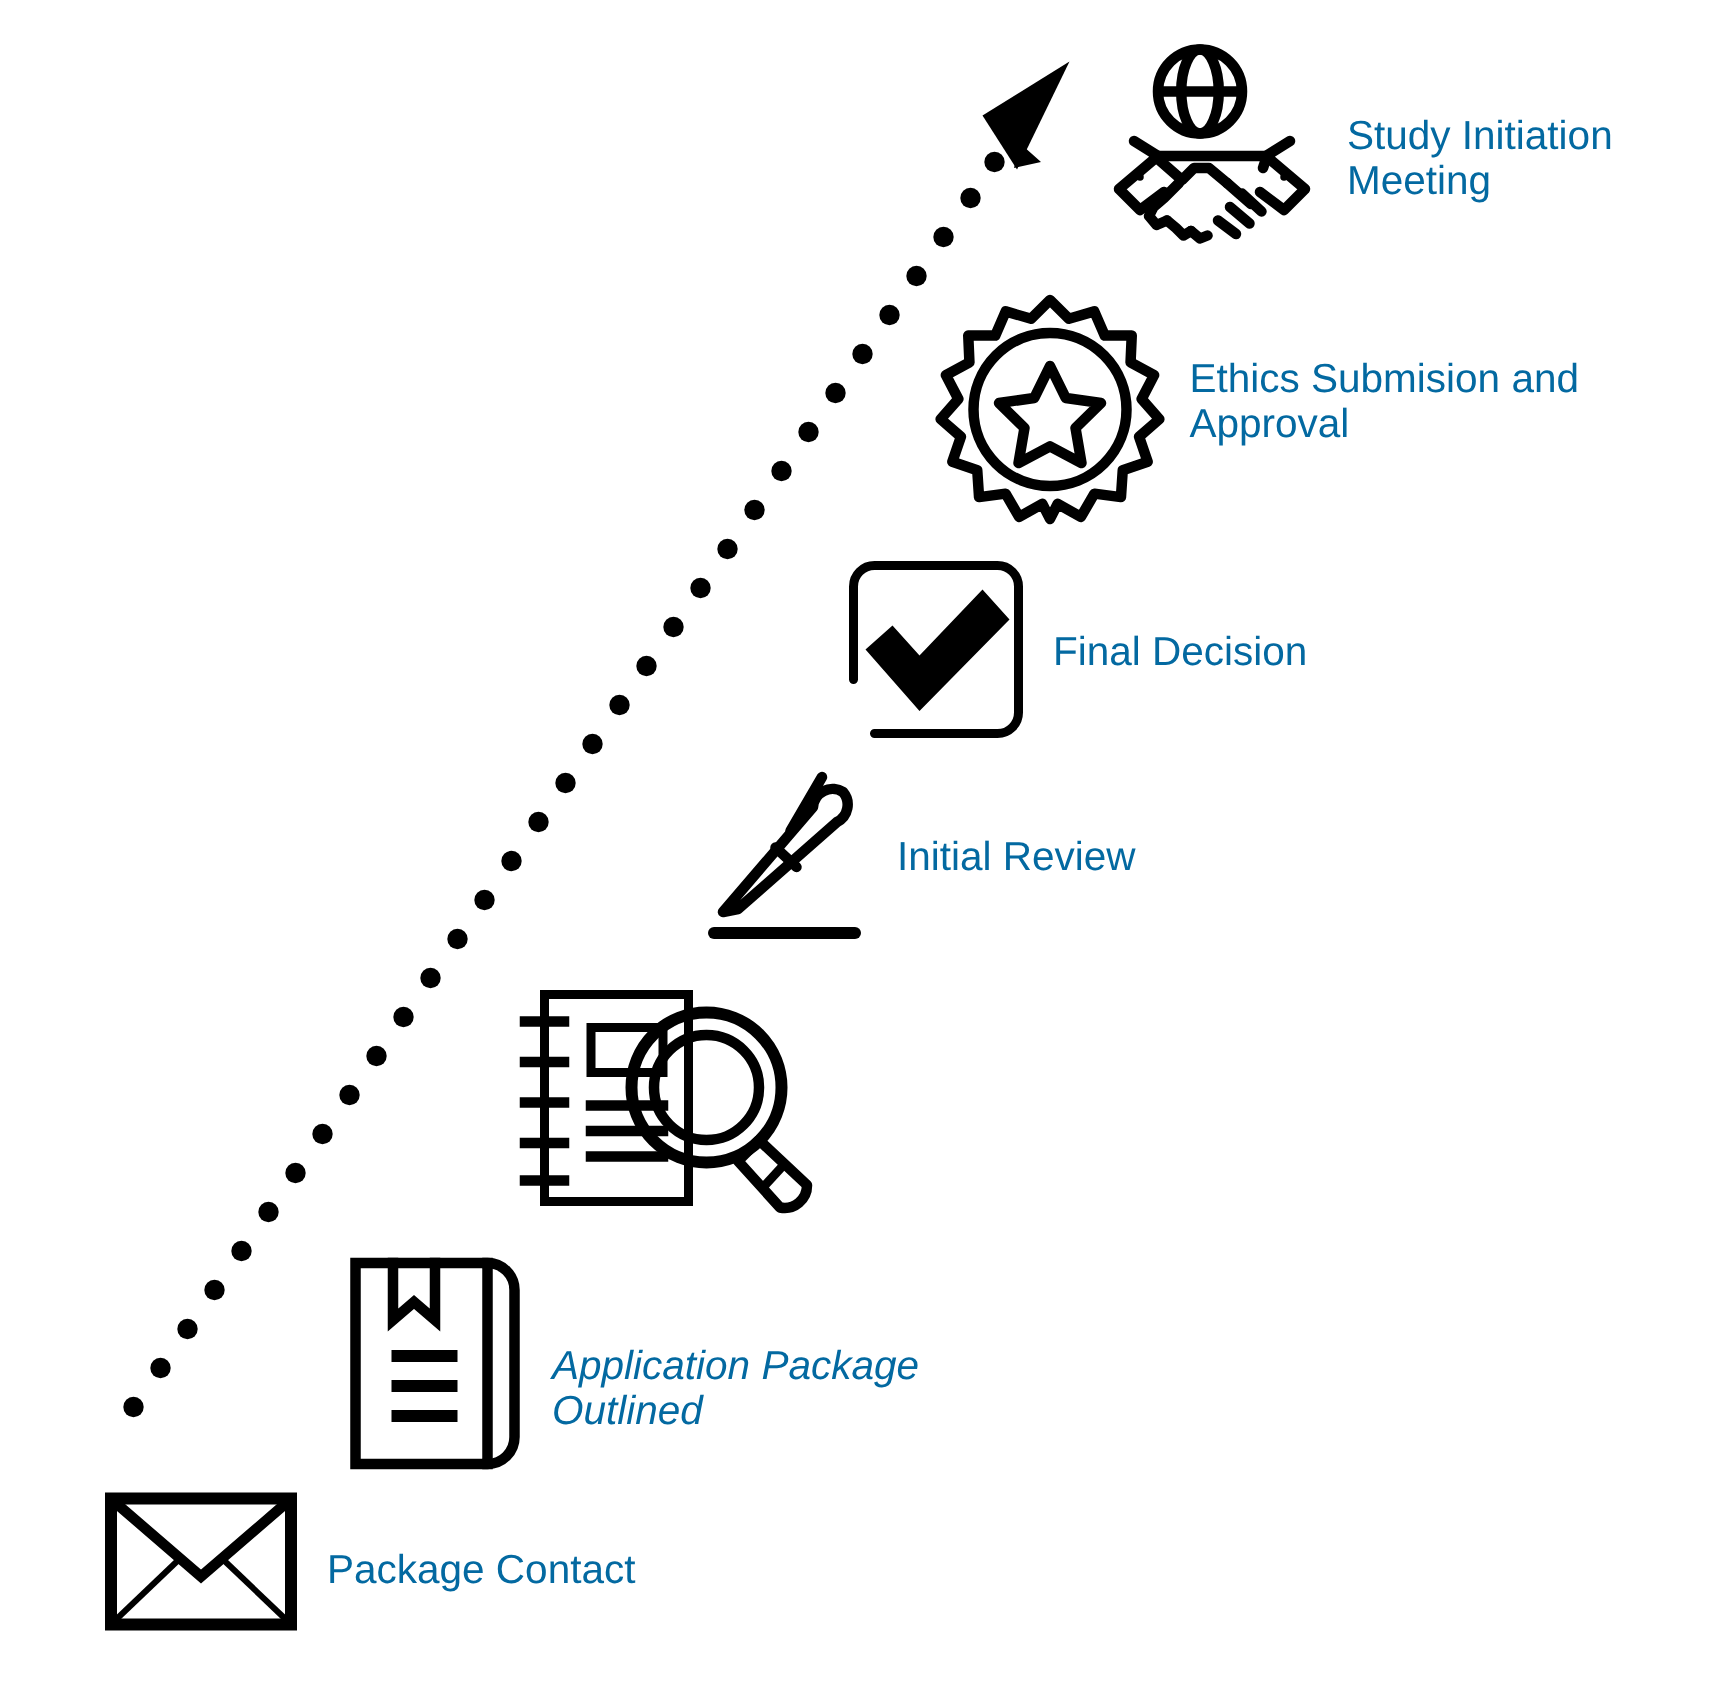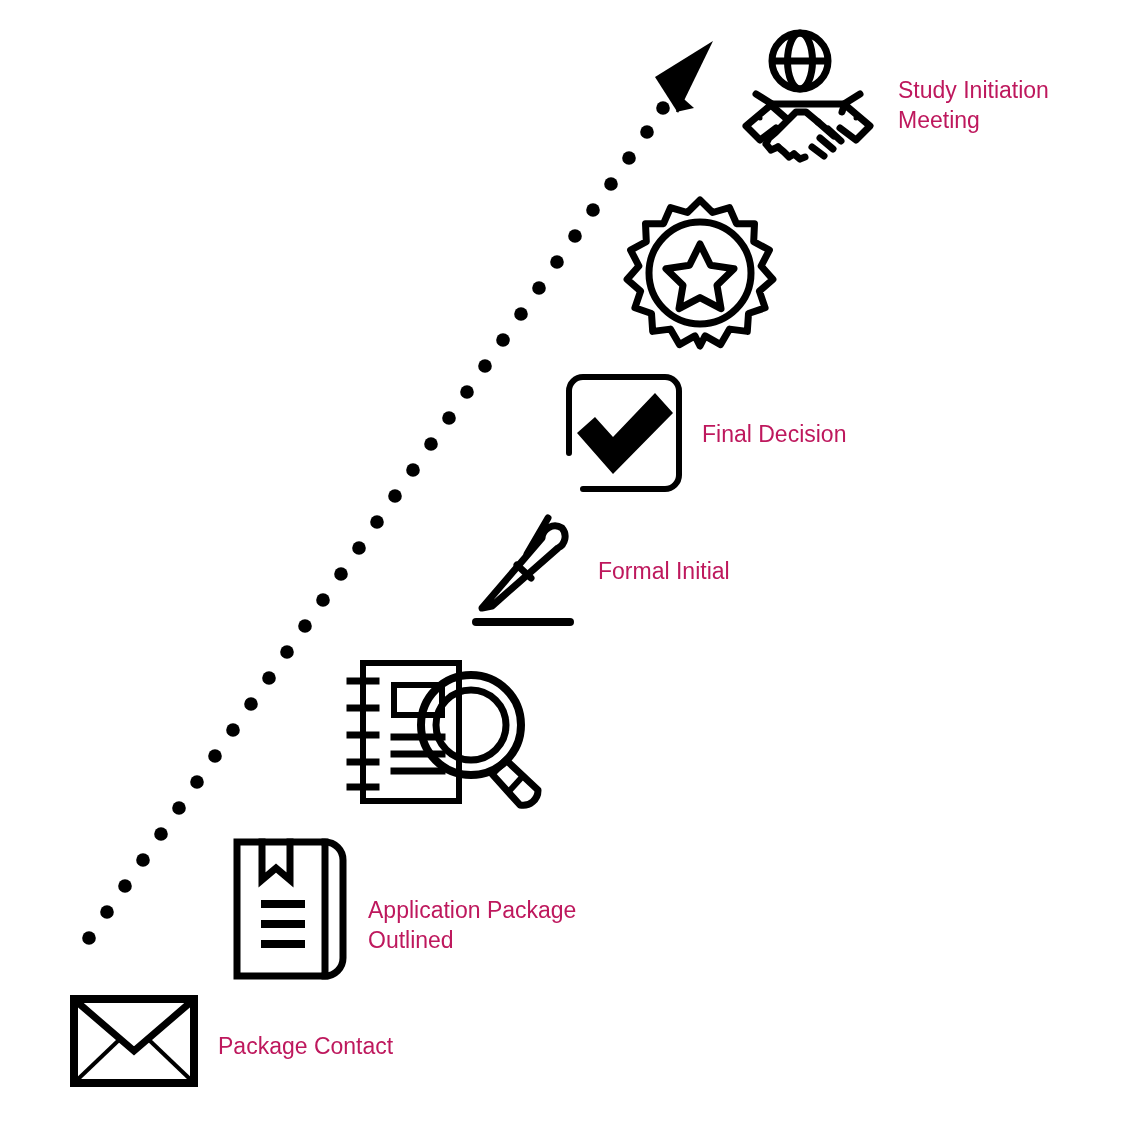--- a/index.html
+++ b/index.html
@@ -17,23 +17,23 @@
   }
   .layer {
     position: absolute;
     left: 0;
     top: 0;
     width: 1140px;
     height: 1128px;
   }
   .step-label {
     position: absolute;
-    color: #be185d;
+    color: #0369a1;
     font-family: "Liberation Sans", sans-serif;
-    font-size: 23px;
+    font-size: 27px;
     line-height: 30px;
     font-weight: 400;
     white-space: pre-line;
     letter-spacing: 0px;
   }
   .icon-box {
     position: absolute;
   }
   .icon-box svg {
     display: block;
@@ -110,38 +110,40 @@
   <div class="step-label" style="left:898px; top:75px;">Study Initiation
 Meeting</div>
 
   <div class="icon-box" style="left:626px; top:199px; width:148px; height:148px;">
     <svg width="148" height="148" viewBox="0 0 148 148" xmlns="http://www.w3.org/2000/svg" fill="none" stroke="#000000" stroke-width="7" stroke-linejoin="round">
       <polygon points="74,1 86.6,13.5 103.5,8.6 110.5,24.7 128.5,24.7 127.7,42.6 143.4,51.1 135.1,67 146.9,80.4 133.4,92.2 139.1,108.8 122.5,114.5 121.3,132.4 103.6,130.1 94.6,145.6 79.1,136.9 74,147 68.9,136.9 53.4,145.6 44.4,130.1 26.7,132.4 25.5,114.5 8.9,108.8 14.6,92.2 1.1,80.4 12.9,67 4.6,51.1 20.3,42.6 19.5,24.7 37.5,24.7 44.5,8.6 61.4,13.5"></polygon>
       <circle cx="74" cy="74" r="51"></circle>
       <polygon points="74,45 84.5,66.3 108,69.7 91,86.3 95,109.7 74,98.6 53,109.7 57,86.3 40,69.7 63.5,66.3"></polygon>
     </svg>
   </div>
+  <div class="step-label" style="left:793px; top:237px;">Ethics Submision and
+Approval</div>
 
   <div class="icon-box" style="left:567px; top:375px; width:114px; height:116px;">
     <svg width="114" height="116" viewBox="0 0 114 116" xmlns="http://www.w3.org/2000/svg">
       <path d="M2 78 L2 16 A14 14 0 0 1 16 2 L98 2 A14 14 0 0 1 112 16 L112 100 A14 14 0 0 1 98 114 L16 114" fill="none" stroke="#000000" stroke-width="6" stroke-linecap="round"></path>
       <path d="M10 58 L28 42 L46 62 L88 18 L106 38 L46 99 Z" fill="#000000"></path>
     </svg>
   </div>
   <div class="step-label" style="left:702px; top:419px;text-align:right;">Final Decision</div>
 
   <div class="icon-box" style="left:474px; top:512px; width:98px; height:115px;">
     <svg width="98" height="115" viewBox="0 0 98 115" xmlns="http://www.w3.org/2000/svg" fill="none" stroke="#000000" stroke-width="7" stroke-linecap="round" stroke-linejoin="round">
       <path d="M8 96 L68 26 A13 13 0 0 1 88 16 A13 13 0 0 1 84 36 L18 94 Z"></path>
       <path d="M53 42 L74 6"></path>
       <path d="M43 53 L57 66"></path>
       <line x1="2" y1="110" x2="96" y2="110" stroke-width="8"></line>
     </svg>
   </div>
-  <div class="step-label" style="left:598px; top:556px;">Formal Initial</div>
+  <div class="step-label" style="left:598px; top:556px;">Initial Review</div>
 
   <div class="icon-box" style="left:345px; top:659px; width:215px; height:146px;">
     <svg width="215" height="146" viewBox="0 0 215 146" xmlns="http://www.w3.org/2000/svg" fill="none" stroke="#000000" stroke-width="6" stroke-linecap="square">
       <g>
         <rect x="18" y="4" width="96" height="138"></rect>
         <line x1="5" y1="22" x2="31" y2="22" stroke-width="7"></line>
         <line x1="5" y1="49" x2="31" y2="49" stroke-width="7"></line>
         <line x1="5" y1="76" x2="31" y2="76" stroke-width="7"></line>
         <line x1="5" y1="103" x2="31" y2="103" stroke-width="7"></line>
         <line x1="5" y1="128" x2="31" y2="128" stroke-width="7"></line>
@@ -162,21 +164,21 @@
   <div class="icon-box" style="left:233px; top:838px; width:114px; height:142px;">
     <svg width="114" height="142" viewBox="0 0 114 142" xmlns="http://www.w3.org/2000/svg" fill="none" stroke="#000000" stroke-width="7" stroke-linecap="square">
       <path d="M4 4 L92 4 L92 138 L4 138 Z"></path>
       <path d="M92 4 A18 18 0 0 1 110 22 L110 120 A18 18 0 0 1 92 138"></path>
       <path d="M29 4 L29 42 L43 30 L57 42 L57 4"></path>
       <line x1="32" y1="66" x2="68" y2="66" stroke-width="8"></line>
       <line x1="32" y1="86" x2="68" y2="86" stroke-width="8"></line>
       <line x1="32" y1="106" x2="68" y2="106" stroke-width="8"></line>
     </svg>
   </div>
-  <div class="step-label" style="left:368px; top:895px;">Application Package
+  <div class="step-label" style="left:368px; top:895px;font-style:italic;">Application Package
 Outlined</div>
 
   <div class="icon-box" style="left:70px; top:995px; width:128px; height:92px;">
     <svg width="128" height="92" viewBox="0 0 128 92" xmlns="http://www.w3.org/2000/svg" fill="none" stroke="#000000">
       <rect x="4" y="4" width="120" height="84" stroke-width="8"></rect>
       <path d="M6 6 L64 56 L122 6" stroke-width="7"></path>
       <path d="M6 86 L50 44" stroke-width="4"></path>
       <path d="M122 86 L78 44" stroke-width="4"></path>
     </svg>
   </div>

